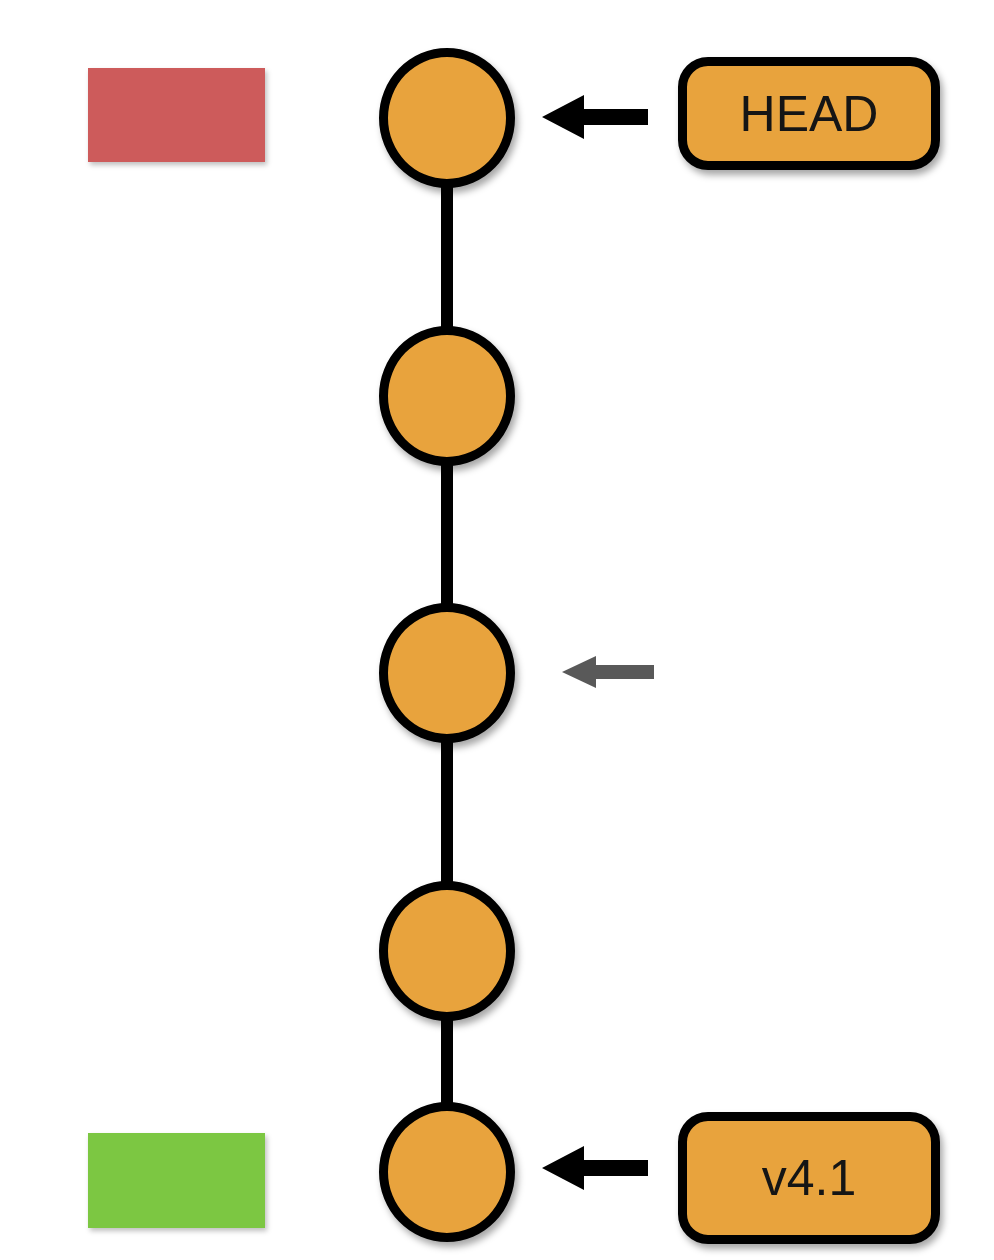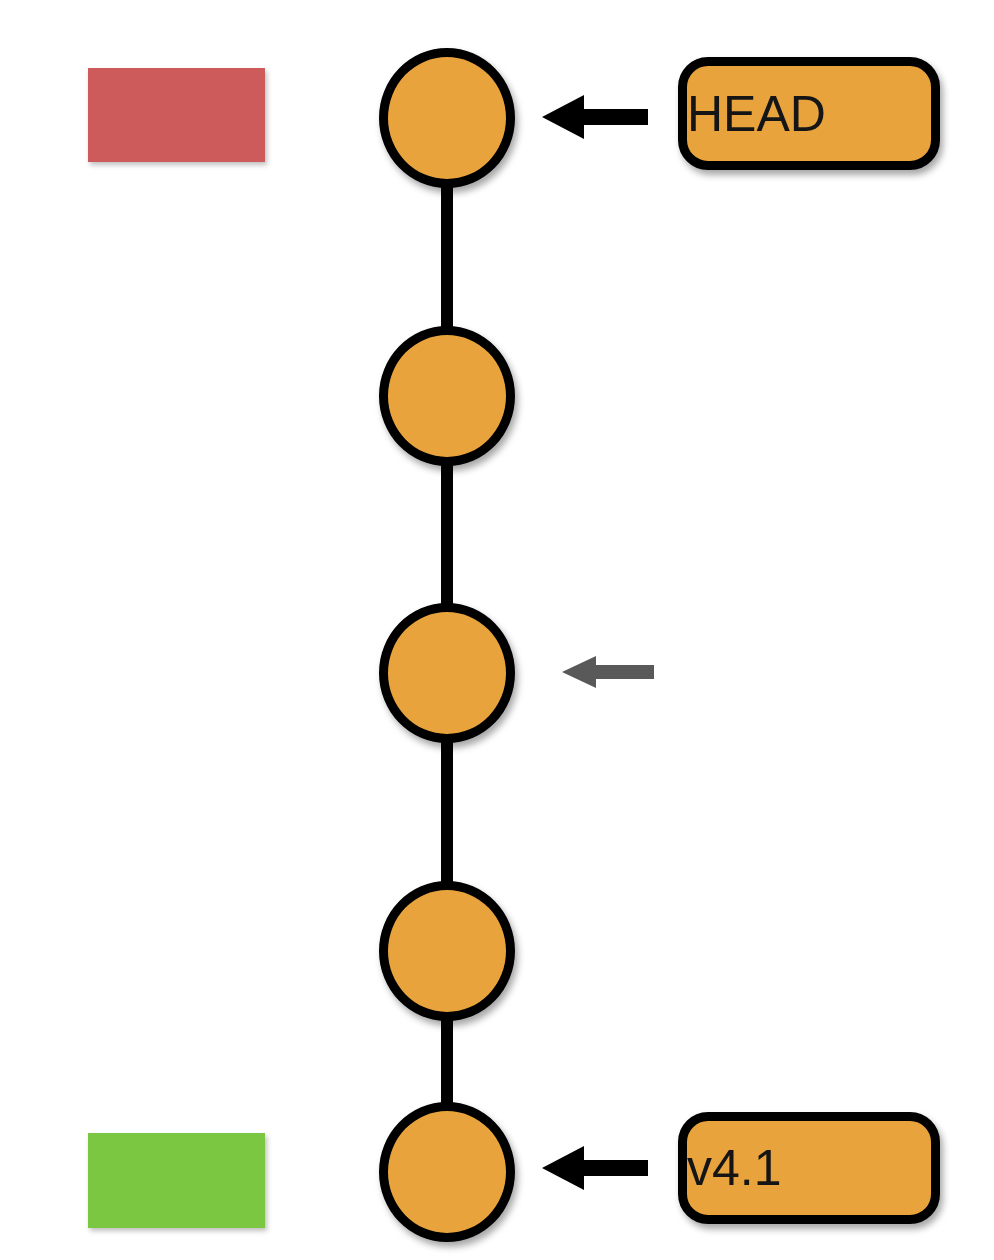--- a/index.html
+++ b/index.html
@@ -44,27 +44,27 @@
 
   
   .ref-label {
     position: absolute;
     left: 678px;
     width: 262px; height: 113px;
     box-sizing: border-box;
     background: var(--commit-fill);
     border: 9px solid var(--stroke);
     border-radius: 30px;
-    display: flex; align-items: center; 
+    display: flex; align-items: center; justify-content: center;
     font-size: 50px;
     color: #151515;
     box-shadow: 3px 5px 7px rgba(0,0,0,0.35);
   }
   .head-box { top: 57px; }
-  .tag-box  { top: 1112px; height: 112px; }
+  .tag-box  { top: 1112px; height: 132px; }
 
   
   .arrow { position: absolute; }
   .arrow.black path { fill: var(--stroke); }
   .arrow.gray  path { fill: var(--gray-arrow); }
   .head-arrow { left: 540px; top: 92px; }
   .mid-arrow  { left: 560px; top: 652px; }
   .tag-arrow  { left: 540px; top: 1143px; }
 </style>
 </head>

